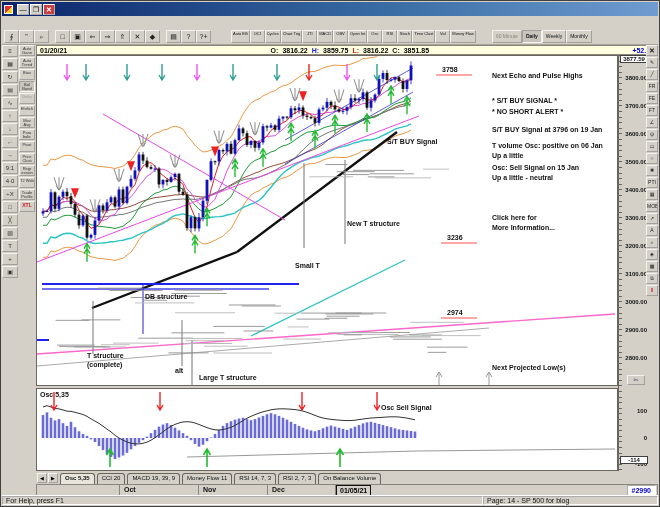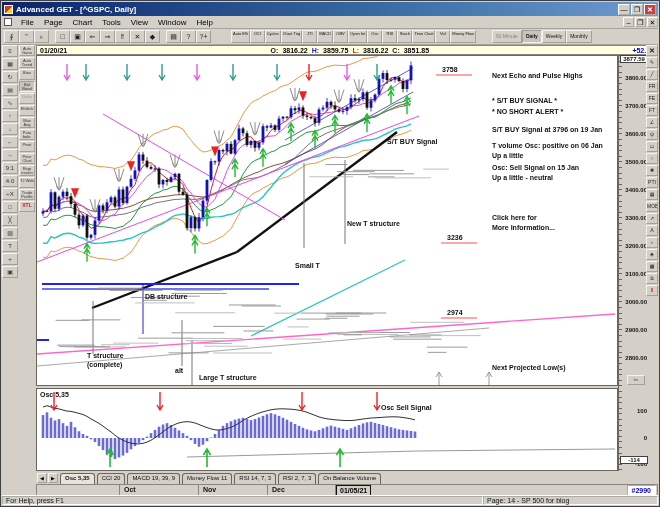--- a/index.html
+++ b/index.html
@@ -75,35 +75,25 @@
   .status-left{flex:1;border:1px inset #fff;padding:0 3px;line-height:8px;}
   .status-right{width:175px;border:1px inset #fff;padding:0 3px;line-height:8px;}
 </style>
 </head>
 <body>
 
 <div class="window">
 
   <div class="titlebar">
     <span class="appicon"></span>
-    <span class="title">Advanced GET - [^GSPC, Daily]</span>
     <span class="tbtn">—</span>
     <span class="tbtn">❐</span>
     <span class="tbtn close">✕</span>
   </div>
 
-  <div class="menubar">
-    <span class="childicon"></span>
-    <span id="menu-items"><span class="menu-item">File</span><span class="menu-item">Page</span><span class="menu-item">Chart</span><span class="menu-item">Tools</span><span class="menu-item">View</span><span class="menu-item">Window</span><span class="menu-item">Help</span></span>
-    <span class="mdi-ctrls">
-      <span class="tbtn">‒</span>
-      <span class="tbtn">❐</span>
-      <span class="tbtn">✕</span>
-    </span>
-  </div>
 
   <div class="toolbar">
     <span class="tool-group" id="tg-quick">
         <span class="icon-btn">∮</span>
         <span class="icon-btn">"</span>
         <span class="icon-btn">⌕</span>
       </span>
     <span class="tool-group" id="tg-file">
         <span class="icon-btn">□</span>
         <span class="icon-btn">▣</span>

